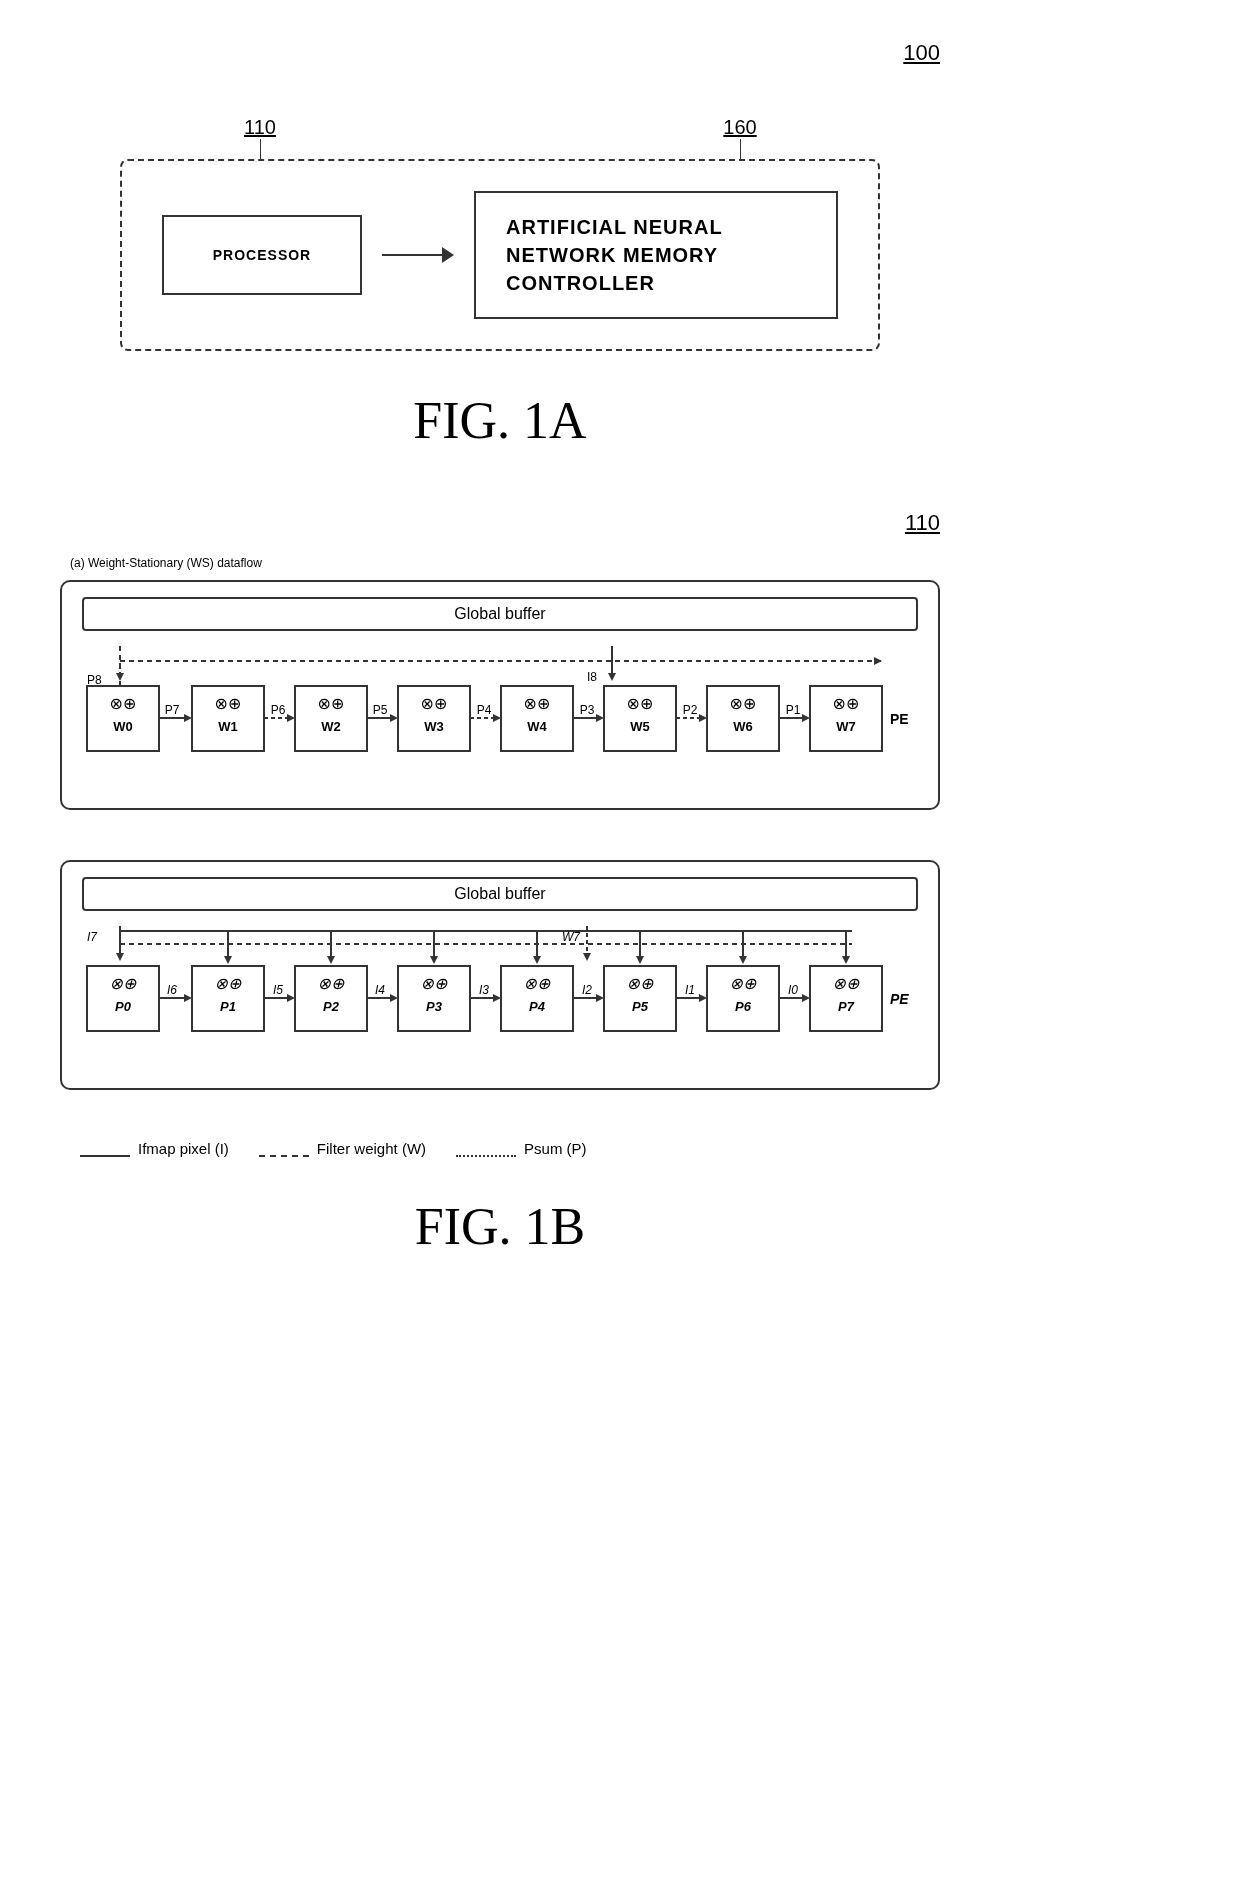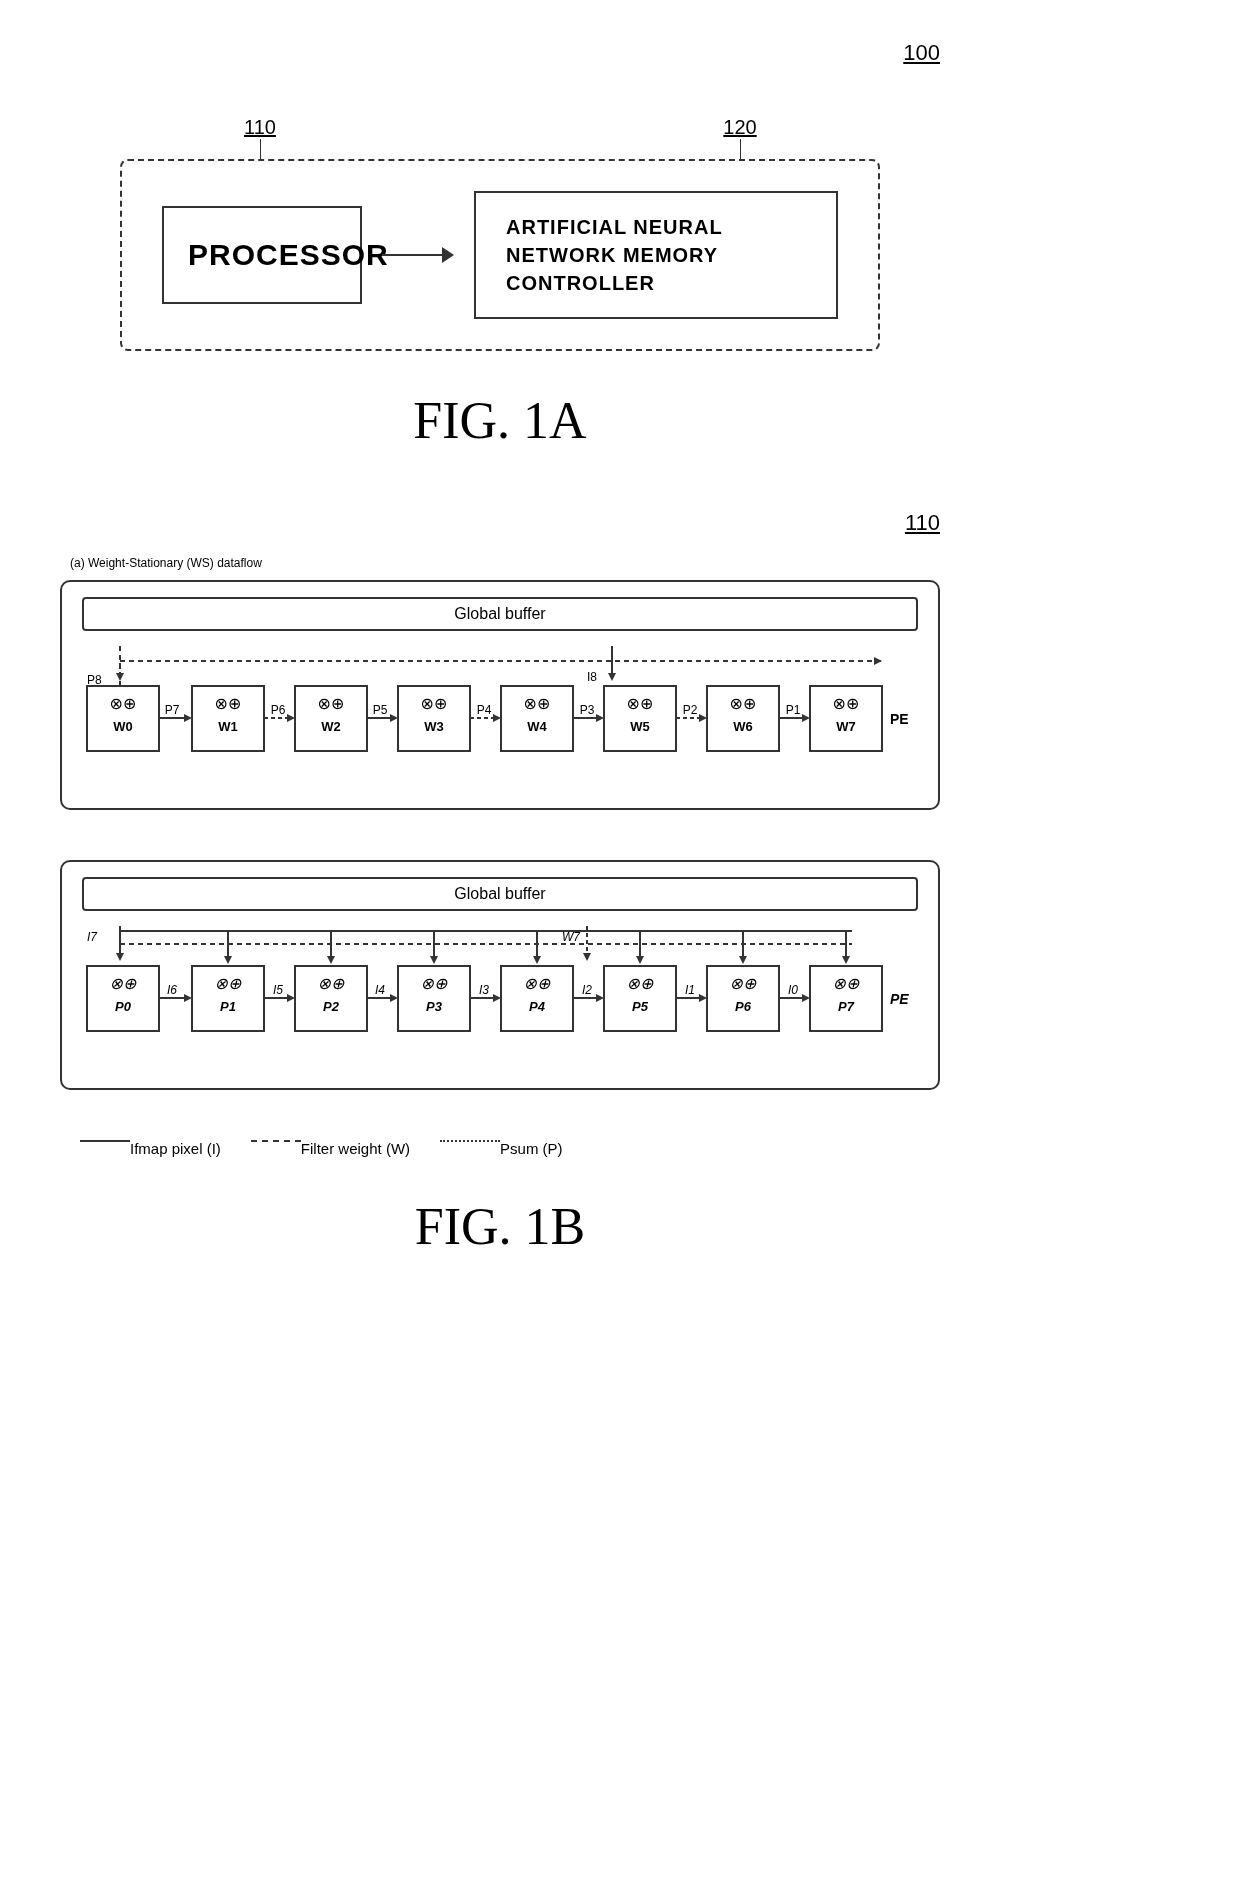--- a/index.html
+++ b/index.html
@@ -41,21 +41,21 @@
       align-items: center;
       justify-content: center;
       gap: 0;
       position: relative;
       margin: 0 60px;
     }
 
     .processor-box {
       border: 2px solid #333;
       padding: 30px 24px;
-      font-size: 30px;
+      font-size: 14px;
       font-weight: bold;
       letter-spacing: 1px;
       text-align: center;
       min-width: 200px;
     }
 
     .arrow-right {
       display: flex;
       align-items: center;
       margin: 0 20px;
@@ -137,22 +137,22 @@
     .legend {
       display: flex;
       align-items: center;
       gap: 30px;
       margin: 20px 0 40px 20px;
       font-size: 15px;
     }
 
     .legend-item {
       display: flex;
-      align-items: flex-start;
-      gap: 0;
+      align-items: flex-end;
+      gap: 8px;
     }
 
     .legend-solid-line {
       width: 50px;
       height: 2px;
       background: #333;
     }
 
     .legend-dashed-line {
       width: 50px;
@@ -176,21 +176,21 @@
 
     <div style="position: relative; margin: 50px 0 20px;">
 
       <div style="display: flex; justify-content: space-around; margin-bottom: 0; position: relative; margin-left: 80px; margin-right: 80px;">
         <div style="position: relative; display: flex; flex-direction: column; align-items: center; flex: 1;">
           <div style="font-size:20px; text-decoration: underline;">110</div>
           <div style="width:1px; height:20px; background:#333;"></div>
         </div>
         <div style="flex: 1;"></div>
         <div style="position: relative; display: flex; flex-direction: column; align-items: center; flex: 1;">
-          <div style="font-size:20px; text-decoration: underline;">120</div>
+          <div style="font-size:20px; text-decoration: underline;">160</div>
           <div style="width:1px; height:20px; background:#333;"></div>
         </div>
       </div>
 
       <div class="outer-dashed-box">
         <div class="processor-box">
           <span>PROCESSOR</span>
         </div>
         <div class="arrow-right"></div>
         <div class="ann-box">

